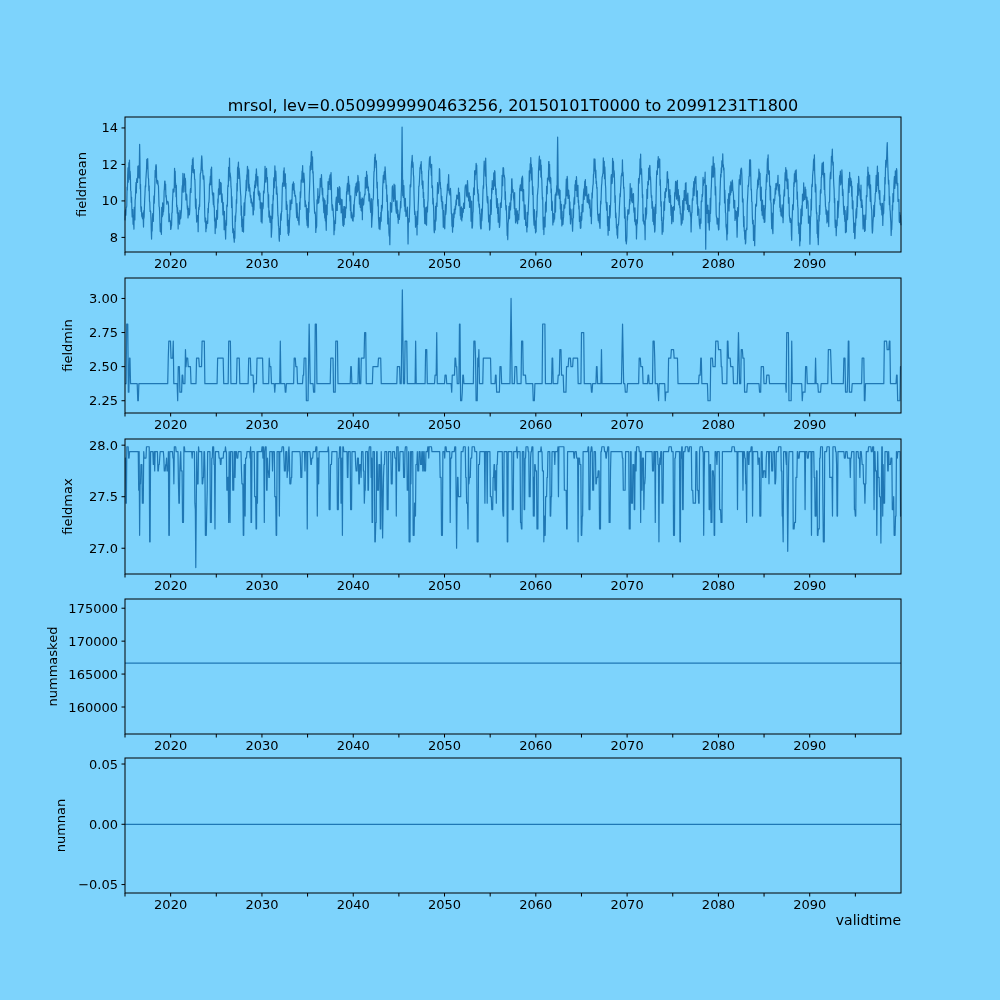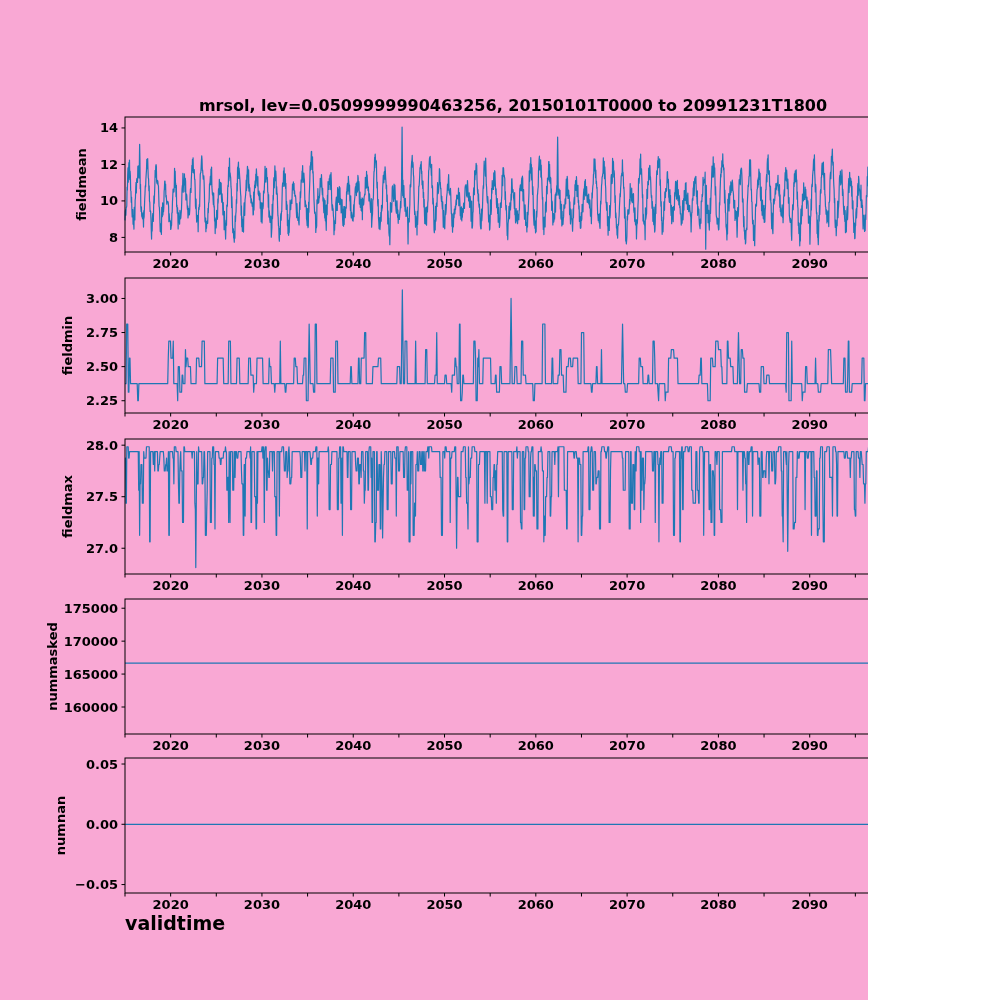--- a/index.html
+++ b/index.html
@@ -1,30 +1,29 @@
 <!DOCTYPE html>
 <html><head>
 <meta charset="utf-8">
 <style>
   html,body{margin:0;padding:0;background:#fff;}
   .figure{
     position:relative;
-    width:868px;height:1000px;
-    background:#f9a8d4;
+    width:1000px;height:1000px;
+    background:#7dd3fc;
     font-family:"DejaVu Sans","Liberation Sans",sans-serif;
     overflow:hidden;
-    font-weight:bold;
   }
   .fig-title{
     position:absolute;left:125px;width:776px;top:96px;
     text-align:center;font-size:16px;color:#000;white-space:nowrap;
   }
   .fig-xlabel{
     position:absolute;left:125px;width:776px;top:912px;
-    text-align:left;font-size:19px;color:#000;
+    text-align:right;font-size:14px;color:#000;
   }
   #chart-root,svg{position:absolute;left:0;top:0;}
   text{font-family:"DejaVu Sans","Liberation Sans",sans-serif;}
 </style>
 </head>
 <body>
 
 <div class="figure">
   <div class="fig-title">mrsol, lev=0.0509999990463256, 20150101T0000 to 20991231T1800</div>
   <div id="chart-root">

